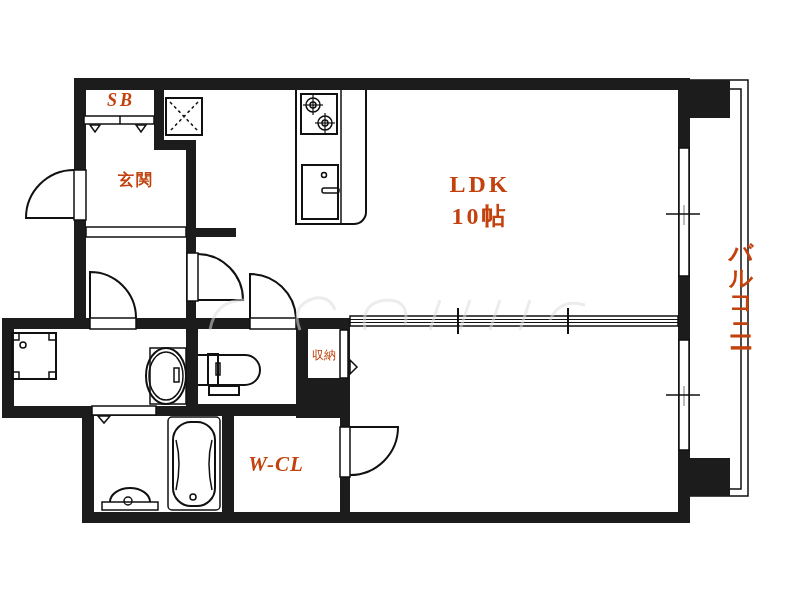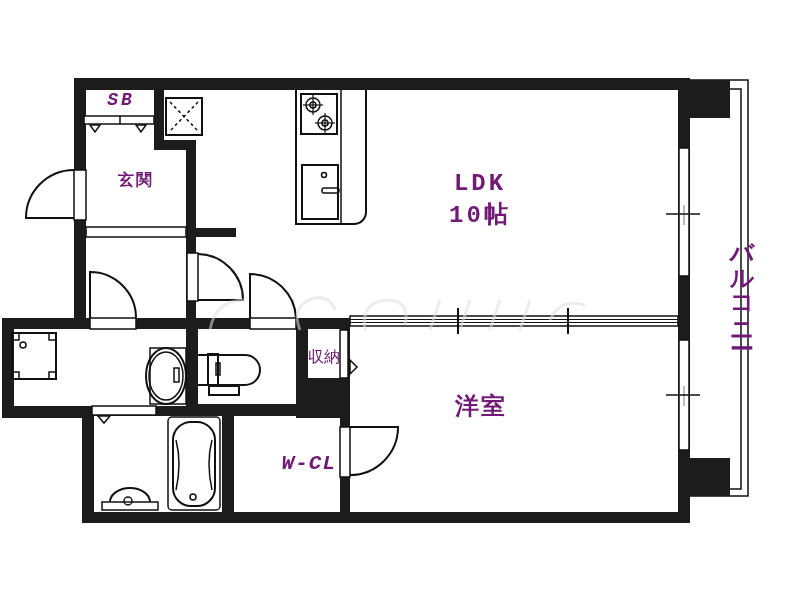--- a/index.html
+++ b/index.html
@@ -2,27 +2,27 @@
 <html><head>
 <meta charset="utf-8">
 <style>
   html, body { margin: 0; padding: 0; background: #ffffff; }
   body { width: 800px; height: 600px; overflow: hidden; position: relative; font-family: "DejaVu Sans", sans-serif; }
   #plan { position: absolute; left: 0; top: 0; width: 800px; height: 600px; }
   .wall { fill: #1c1c1c; }
   .thin { fill: none; stroke: #111; stroke-width: 2; }
   .thin1 { fill: none; stroke: #111; stroke-width: 1.5; }
   .win { fill: #fff; stroke: #111; stroke-width: 1.5; }
-  .label { position: absolute; color: #701a75; font-weight: bold; text-align: center; white-space: nowrap; font-family: Liberation Mono, monospace; }
+  .label { position: absolute; color: #c2410c; font-weight: bold; text-align: center; white-space: nowrap; font-family: Liberation Serif, serif; }
   .lbl-ldk { left: 420px; top: 168px; width: 120px; font-size: 24px; line-height: 32px; letter-spacing: 3px; text-align: center; }
   .lbl-yo { left: 436px; top: 392px; width: 90px; font-size: 24px; line-height: 32px; letter-spacing: 2px; }
   .lbl-genkan { left: 98px; top: 170px; width: 76px; font-size: 16px; letter-spacing: 2px; }
   .lbl-sb { left: 88px; top: 90px; width: 66px; font-size: 18px; line-height: 20px; letter-spacing: 3px; font-style: italic; }
-  .lbl-wcl { left: 240px; top: 452px; width: 96px; font-size: 21px; font-style: italic; letter-spacing: 1px; text-align: right; }
-  .lbl-shuno { left: 306px; top: 347px; width: 36px; font-size: 16px; font-weight: normal; }
+  .lbl-wcl { left: 228px; top: 452px; width: 96px; font-size: 21px; font-style: italic; letter-spacing: 1px; }
+  .lbl-shuno { left: 306px; top: 347px; width: 36px; font-size: 12px; font-weight: normal; }
   .lbl-balcony { left: 722px; top: 226px; width: 32px; font-size: 24px; line-height: 27px; writing-mode: vertical-rl; text-orientation: upright; letter-spacing: 0px; }
 </style>
 </head>
 <body>
 
 <svg id="plan" viewBox="0 0 800 600" xmlns="http://www.w3.org/2000/svg">
 
   <g>
     <polyline class="thin1" points="690,80 748,80 748,496 690,496"></polyline>
     <polyline class="thin1" points="730,89 741,89 741,489 730,489"></polyline>
@@ -212,18 +212,17 @@
 
 <div class="label lbl-sb">SB</div>
 <div class="label lbl-genkan">玄関</div>
 
 <div class="label lbl-ldk">
   <div>LDK</div>
   <div>10帖</div>
 </div>
 
 <div class="label lbl-yo">
-  <div>洋室</div>
 </div>
 
 <div class="label lbl-wcl">W-CL</div>
 <div class="label lbl-shuno">収納</div>
 <div class="label lbl-balcony">バルコニー</div>
 
 </body></html>

